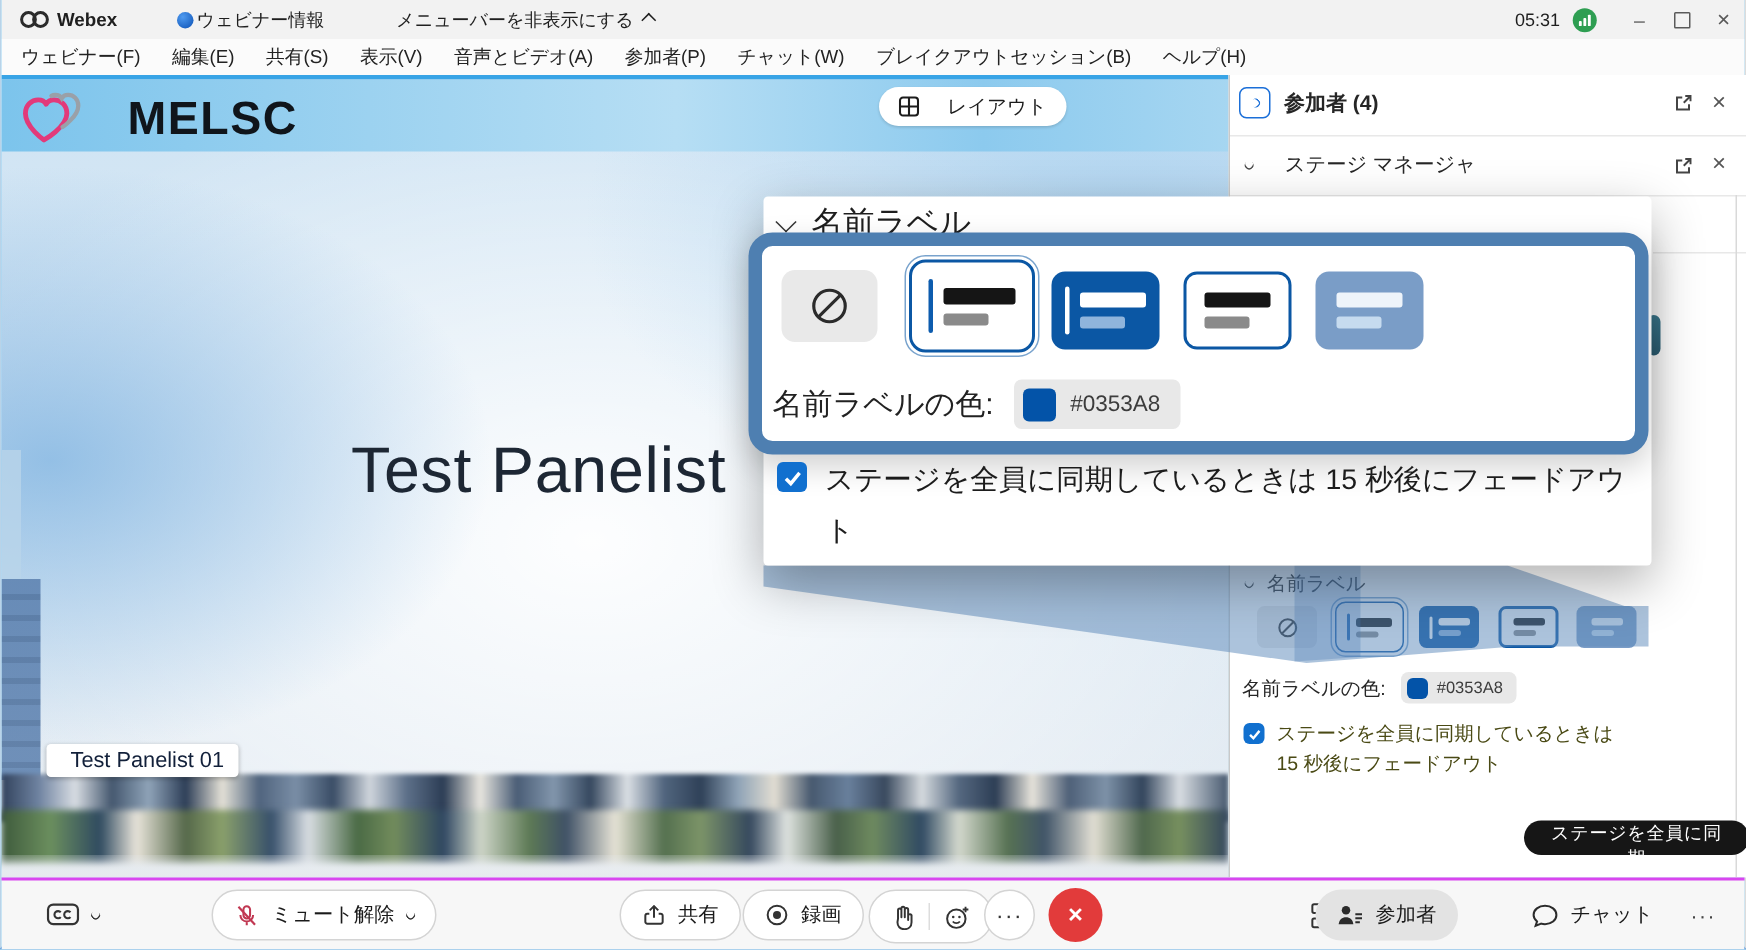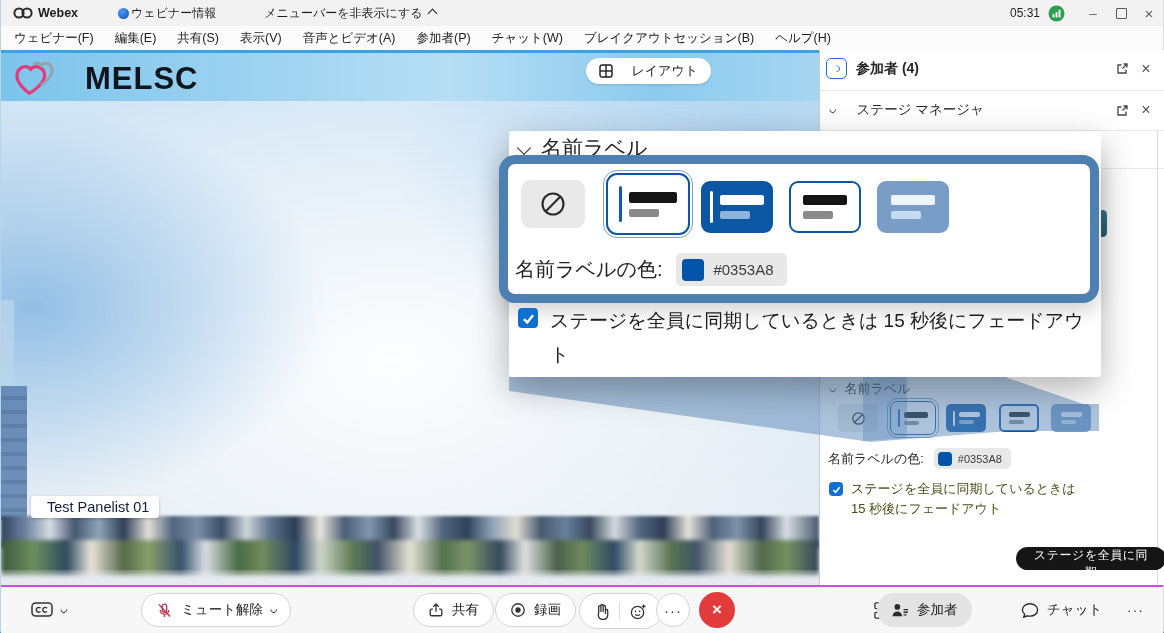--- a/index.html
+++ b/index.html
@@ -176,20 +176,21 @@
       <span class="brand-text">MELSC</span>
     </div>
     <button class="layout-btn">
       <svg width="14" height="14" viewBox="0 0 14 14">
           <rect x="1" y="1" width="12" height="12" rx="2" fill="none" stroke="#1c1c1c" stroke-width="1.4"></rect>
           <line x1="7" y1="1" x2="7" y2="13" stroke="#1c1c1c" stroke-width="1.4"></line>
           <line x1="1" y1="7" x2="13" y2="7" stroke="#1c1c1c" stroke-width="1.4"></line>
         </svg>
       <span>レイアウト</span>
     </button>
+    <div class="speaker-title">Test Panelist</div>
     <div class="nametag">
       <span class="bar"></span>
       <span class="txt">Test Panelist 01</span>
     </div>
   </div>
 
   <div class="panel">
     <div class="p-row" style="left:6px;top:8px;right:10px;">
       <span class="collapse-btn">
           <span class="chev right sm"></span>

